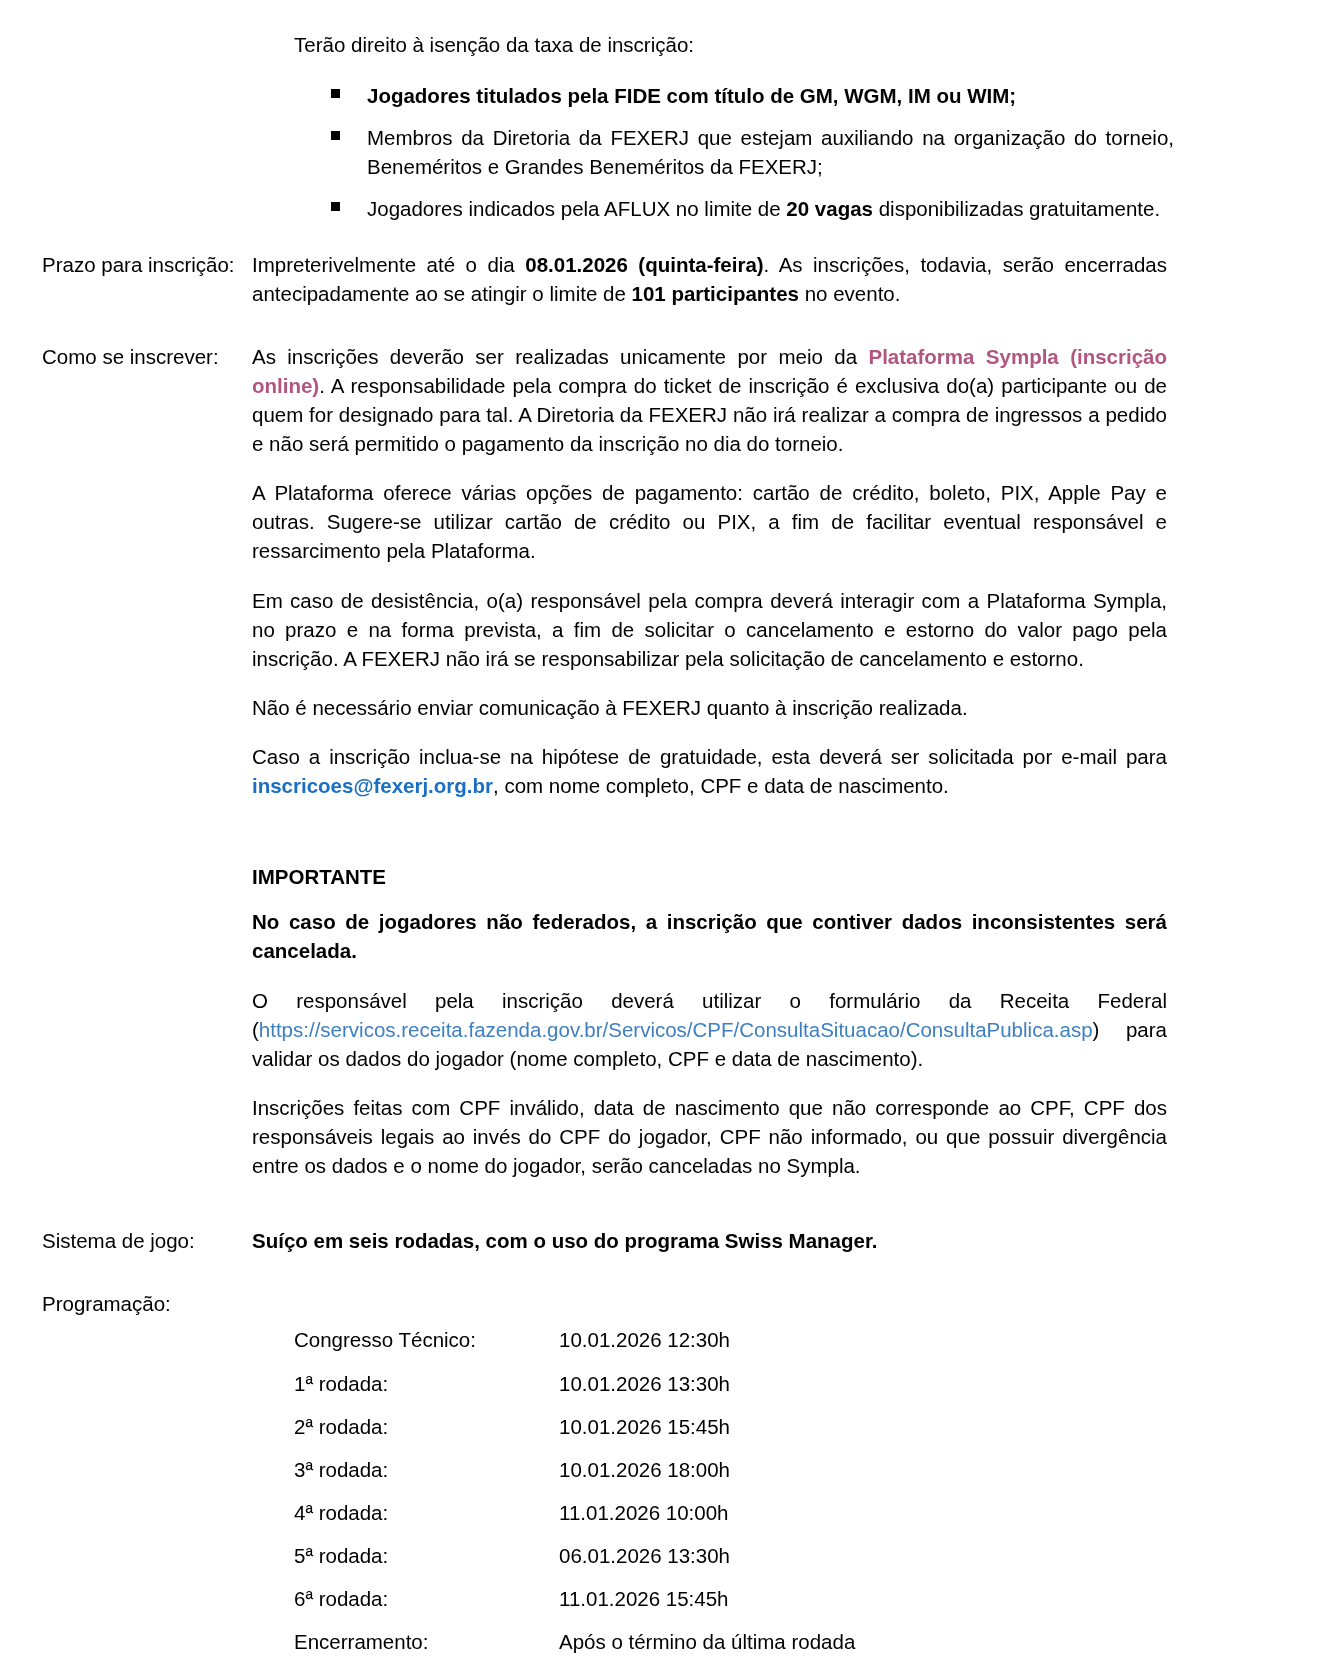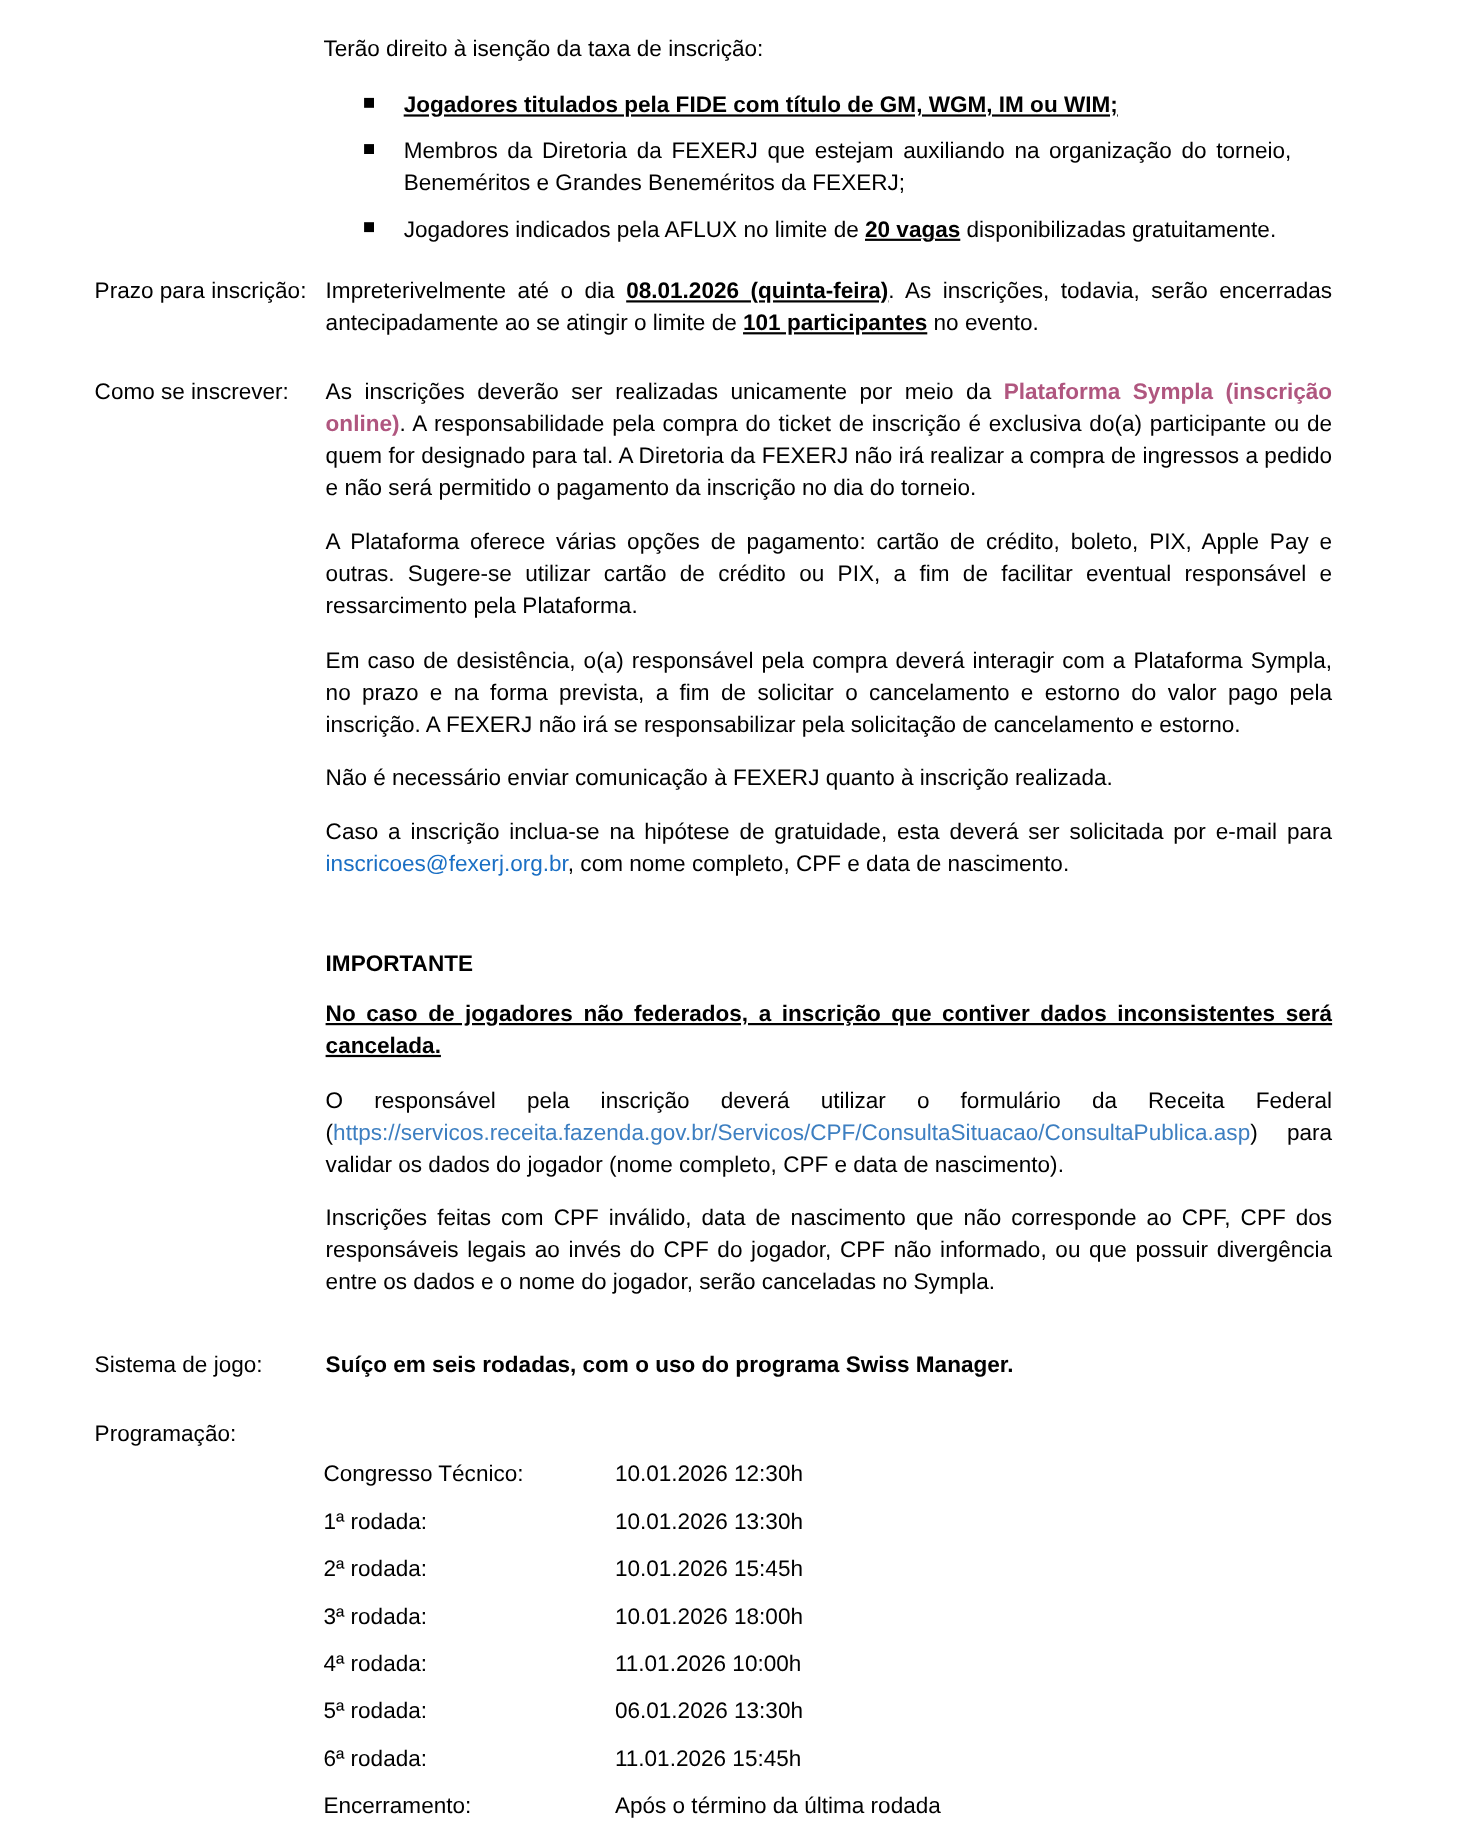--- a/index.html
+++ b/index.html
@@ -51,42 +51,41 @@
   .row {
     display: flex;
     align-items: flex-start;
     margin-bottom: 4px;
   }
   .label {
     width: 210px;
     flex: 0 0 210px;
     padding-right: 10px;
     box-sizing: border-box;
-    margin-left: 44px;
   }
   .body-col {
     flex: 1 1 auto;
     max-width: 915px;
   }
   p.just {
     margin: 0 0 20px 0;
     text-align: justify;
     text-justify: inter-word;
   }
   p.last {
     margin-bottom: 0;
   }
-  b, strong { font-weight: bold; text-decoration: underline; }
+  b, strong { font-weight: bold; }
   .sympla-link {
     color: #b0567f;
     font-weight: bold;
   }
   .mail-link {
     color: #1a6fc4;
-    font-weight: normal;
+    font-weight: bold;
   }
   .url-link {
     color: #3d7fc1;
   }
   .imp-title {
     font-weight: bold;
     margin: 0 0 16px 0;
   }
   .gap-big { height: 42px; }
   .gap-mid { height: 30px; }

